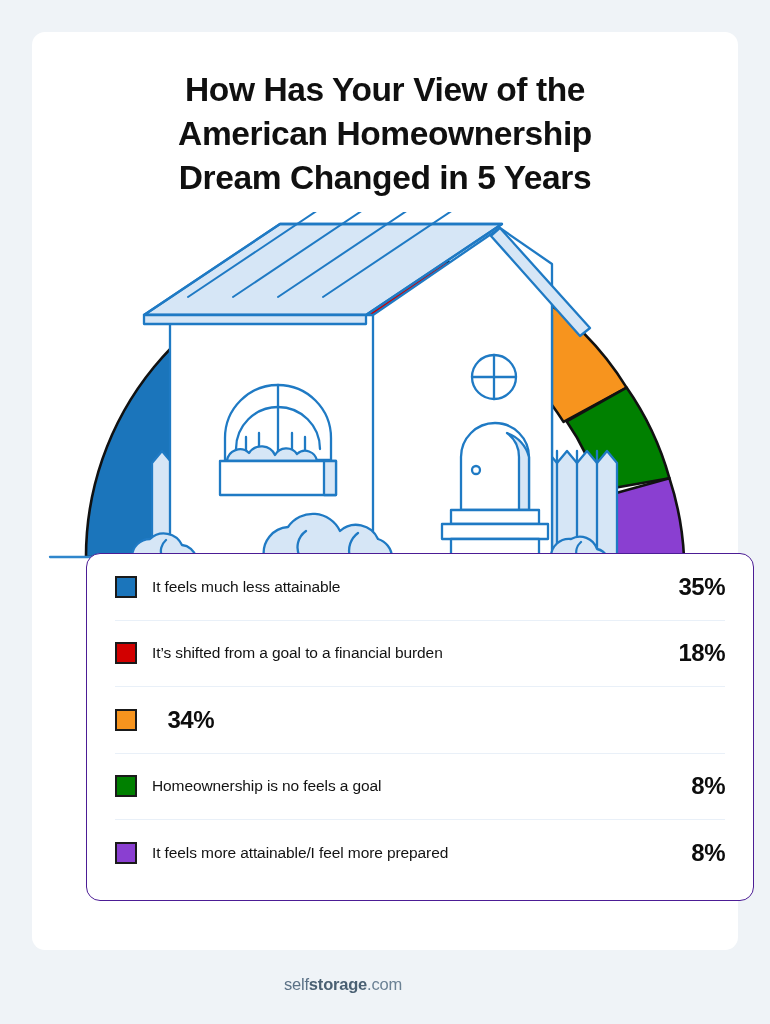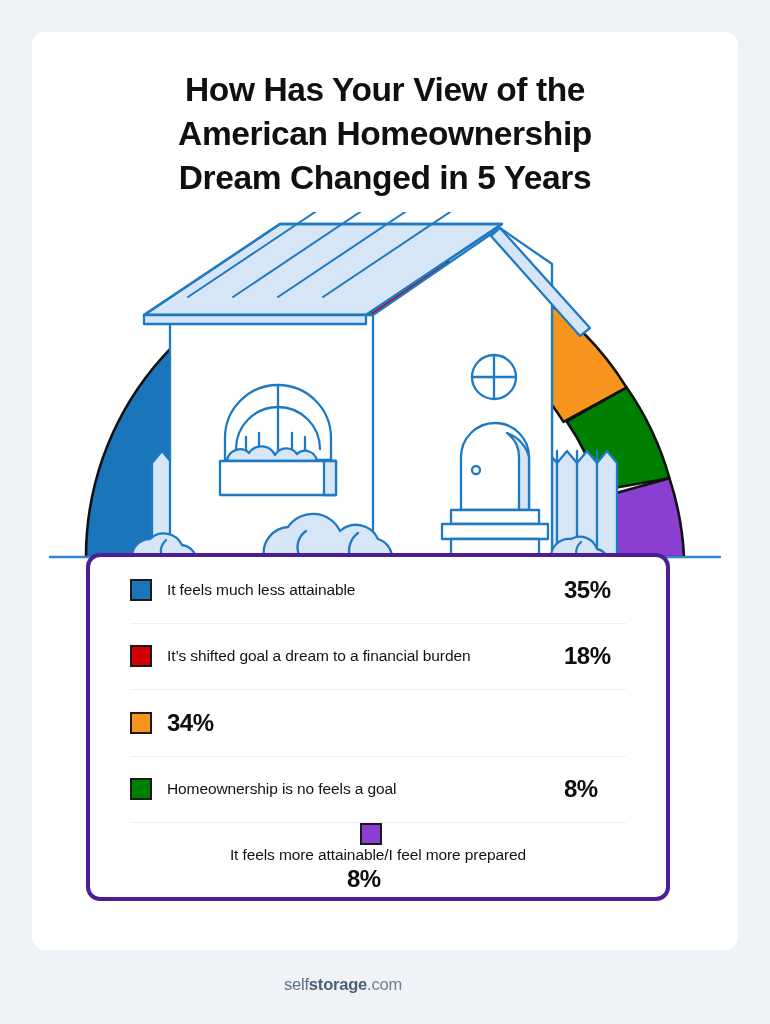--- a/index.html
+++ b/index.html
@@ -64,36 +64,36 @@
     display: block;
     width: 706px;
     height: 370px;
   }
 
   
   .legend-card {
     position: absolute;
     left: 54px;
     top: 521px;
-    width: 584px;
+    width: 668px;
     height: 348px;
-    border: 4px solid #4c1d95;
+    border: 1px solid #4c1d95;
     border-radius: 14px;
     background: #ffffff;
-    padding: 0 40px;
+    padding: 0 28px;
   }
 
   .legend-row {
     position: relative;
     display: flex;
     align-items: center;
     height: 66.5px;
     border-bottom: 1px solid #e9f0f8;
   }
-  .legend-row:last-child { border-bottom: none; flex-direction: column; }
+  .legend-row:last-child { border-bottom: none; }
 
   .swatch {
     flex: 0 0 auto;
     width: 22px;
     height: 22px;
     border: 2px solid #1a1a1a;
     margin-right: 15px;
   }
 
   .legend-label {
@@ -104,21 +104,21 @@
     letter-spacing: -0.1px;
     white-space: nowrap;
   }
 
   .legend-value {
     flex: 0 0 auto;
     font-size: 24px;
     font-weight: 700;
     color: #0d0d0d;
     letter-spacing: -0.5px;
-    text-align: left;
+    text-align: right;
     min-width: 62px;
   }
 
   
   .footer {
     position: absolute;
     left: 0;
     top: 975px;
     width: 686px;
     text-align: center;
@@ -251,21 +251,21 @@
     <div class="legend-card">
 
       <div class="legend-row">
         <span class="swatch" style="background:#1b75bb;"></span>
         <span class="legend-label">It feels much less attainable</span>
         <span class="legend-value">35%</span>
       </div>
 
       <div class="legend-row">
         <span class="swatch" style="background:#d20000;"></span>
-        <span class="legend-label">It’s shifted goal a dream to a financial burden</span>
+        <span class="legend-label">It’s shifted from a goal to a financial burden</span>
         <span class="legend-value">18%</span>
       </div>
 
       <div class="legend-row">
         <span class="swatch" style="background:#f7941e;"></span>
         <span class="legend-value">34%</span>
       </div>
 
       <div class="legend-row">
         <span class="swatch" style="background:#008000;"></span>

